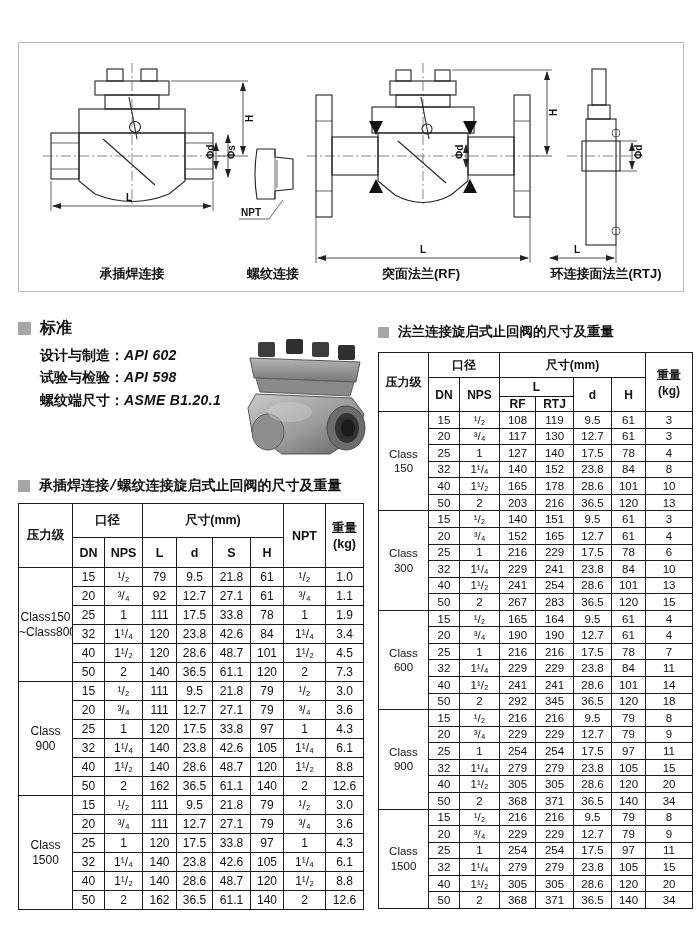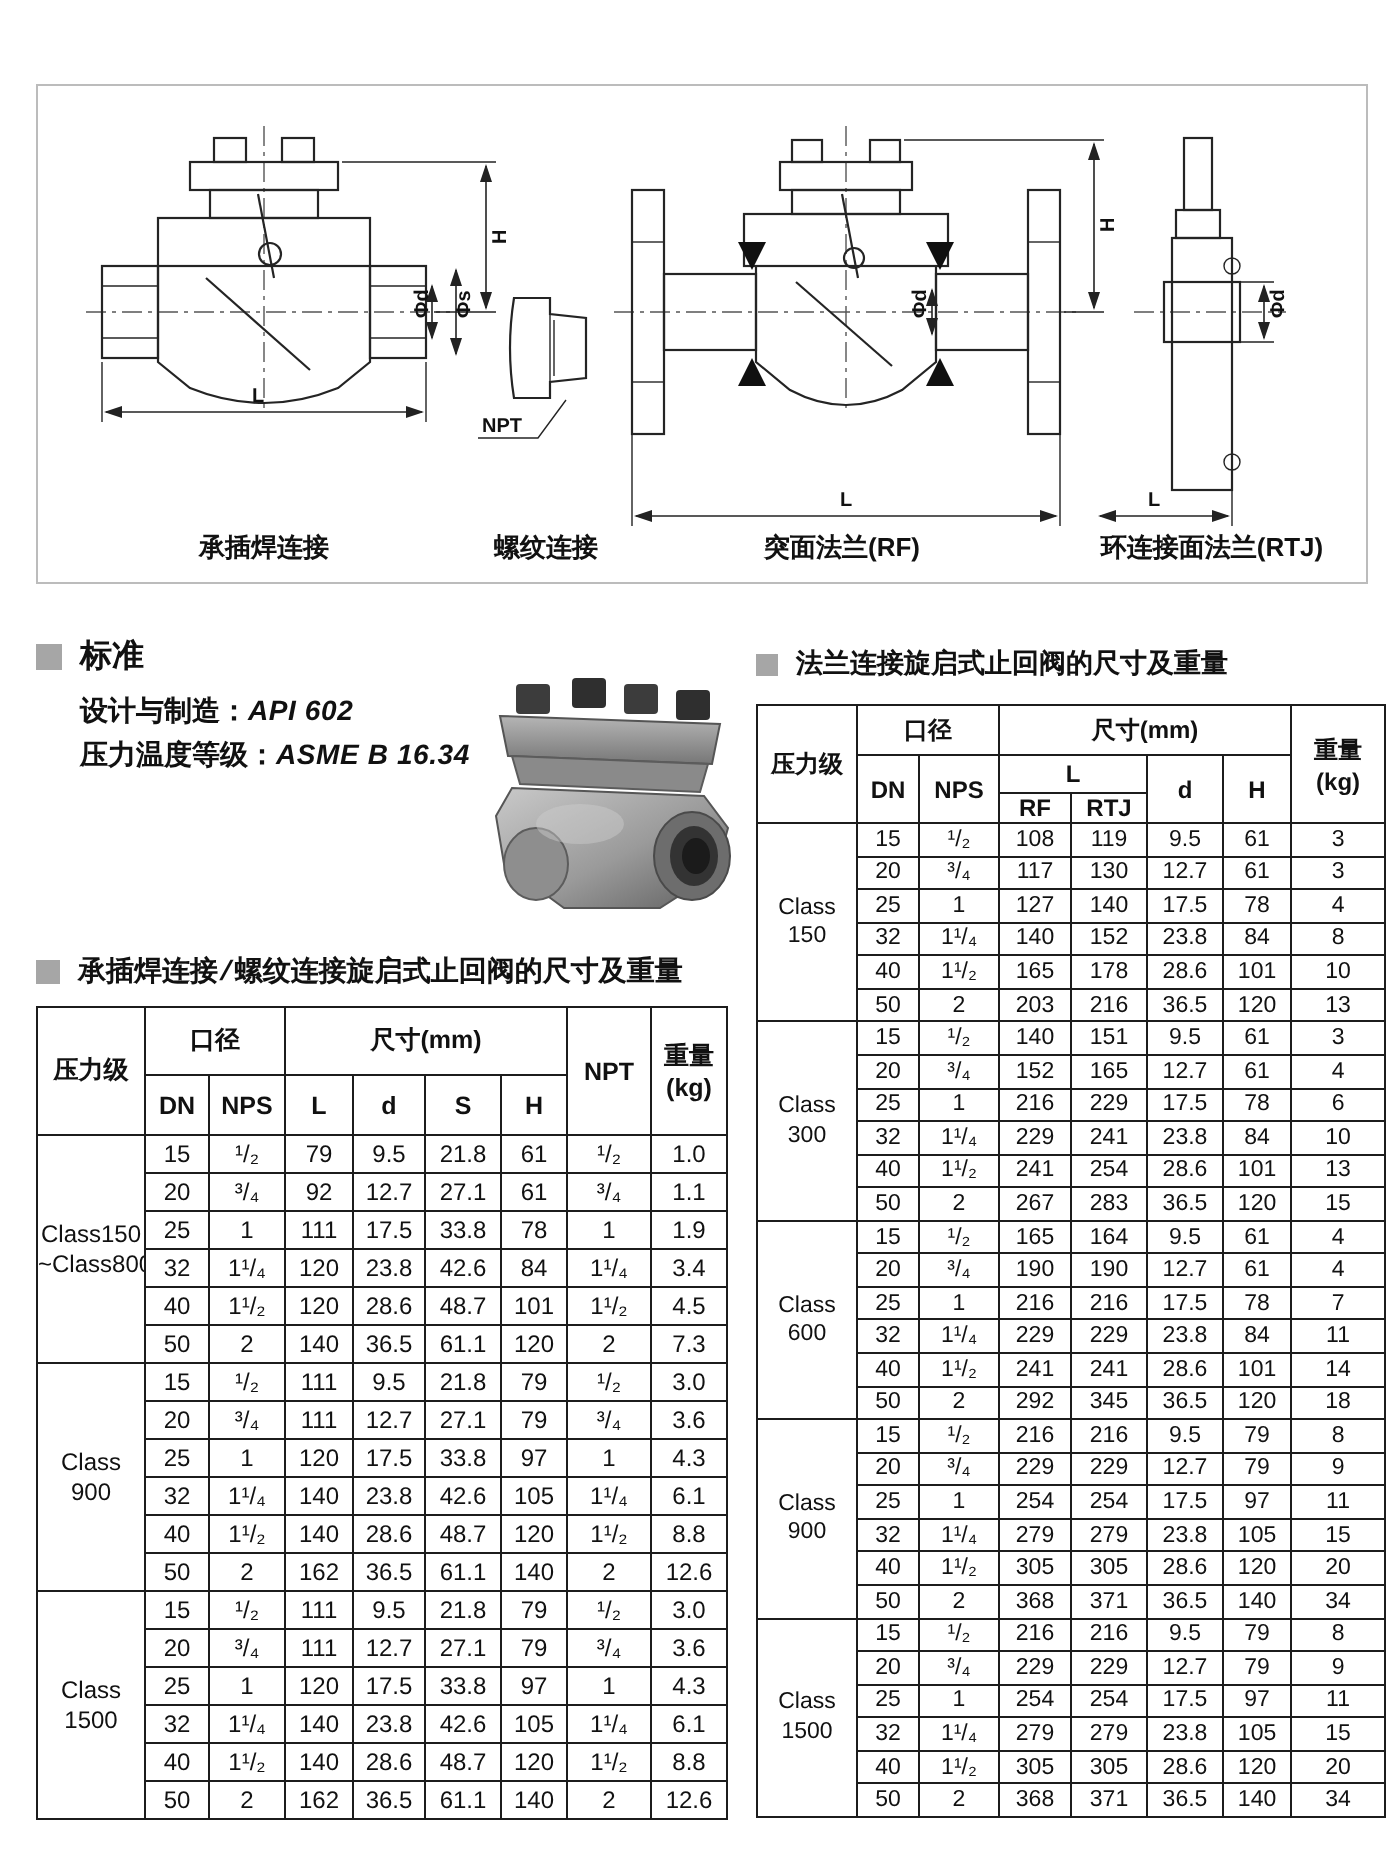--- a/index.html
+++ b/index.html
@@ -173,21 +173,22 @@
   <div class="cap" style="left:402px">突面法兰(RF)</div>
   <div class="cap" style="left:587px">环连接面法兰(RTJ)</div>
 </div>
 
 <div class="abs sec" id="std-head">
   <span class="bullet"></span>
   <span class="t">标准</span>
 </div>
 <div class="abs stds">
   <div><span>设计与制造：</span><span class="v">API 602</span></div>
-  <div><span>压力温度等级：</span><span class="v">ASME B 16.34</span></div>
+  <div><span>试验与检验：</span><span class="v">API 598</span></div>
+  <div><span>螺纹端尺寸：</span><span class="v">ASME B1.20.1</span></div>
 </div>
 
 <svg class="abs" style="left:246px;top:336px" width="122" height="124" viewBox="0 0 122 124">
   <defs>
     <linearGradient id="bodyg" x1="0" y1="0" x2="1" y2="1">
       <stop offset="0" stop-color="#c9c9c9"></stop>
       <stop offset=".55" stop-color="#9a9a9a"></stop>
       <stop offset="1" stop-color="#5f5f5f"></stop>
     </linearGradient>
     <linearGradient id="capg" x1="0" y1="0" x2="0" y2="1">

